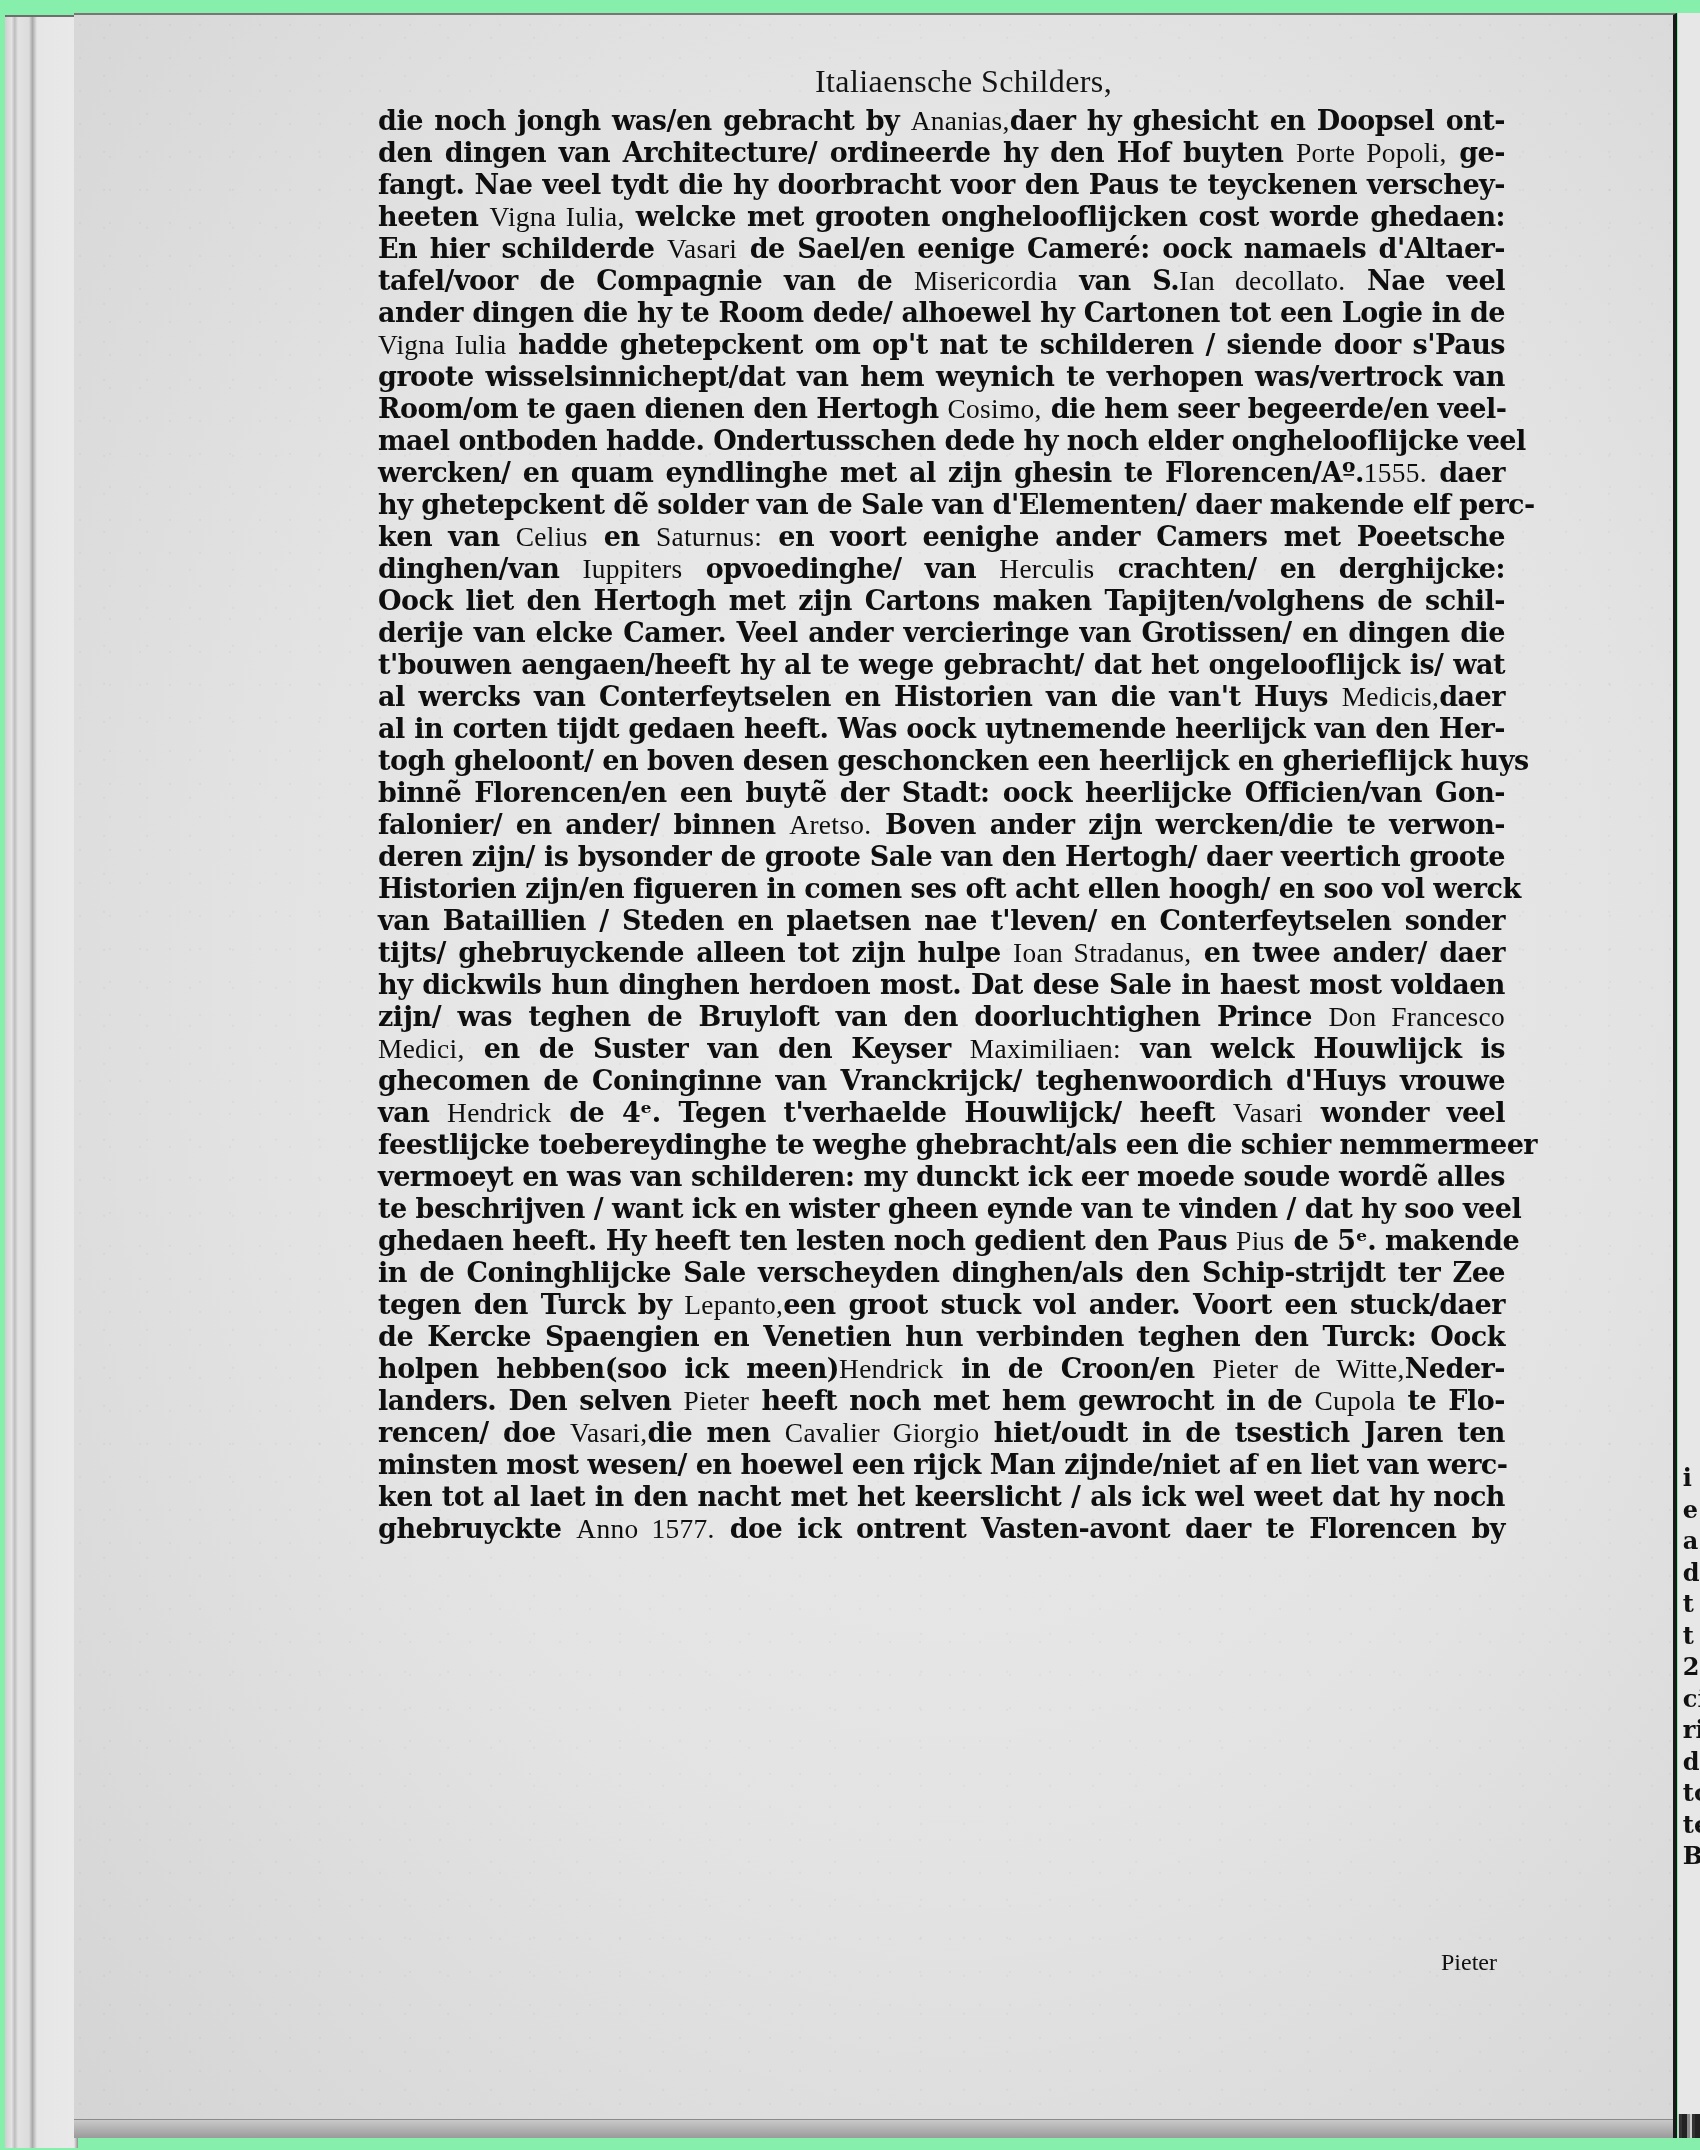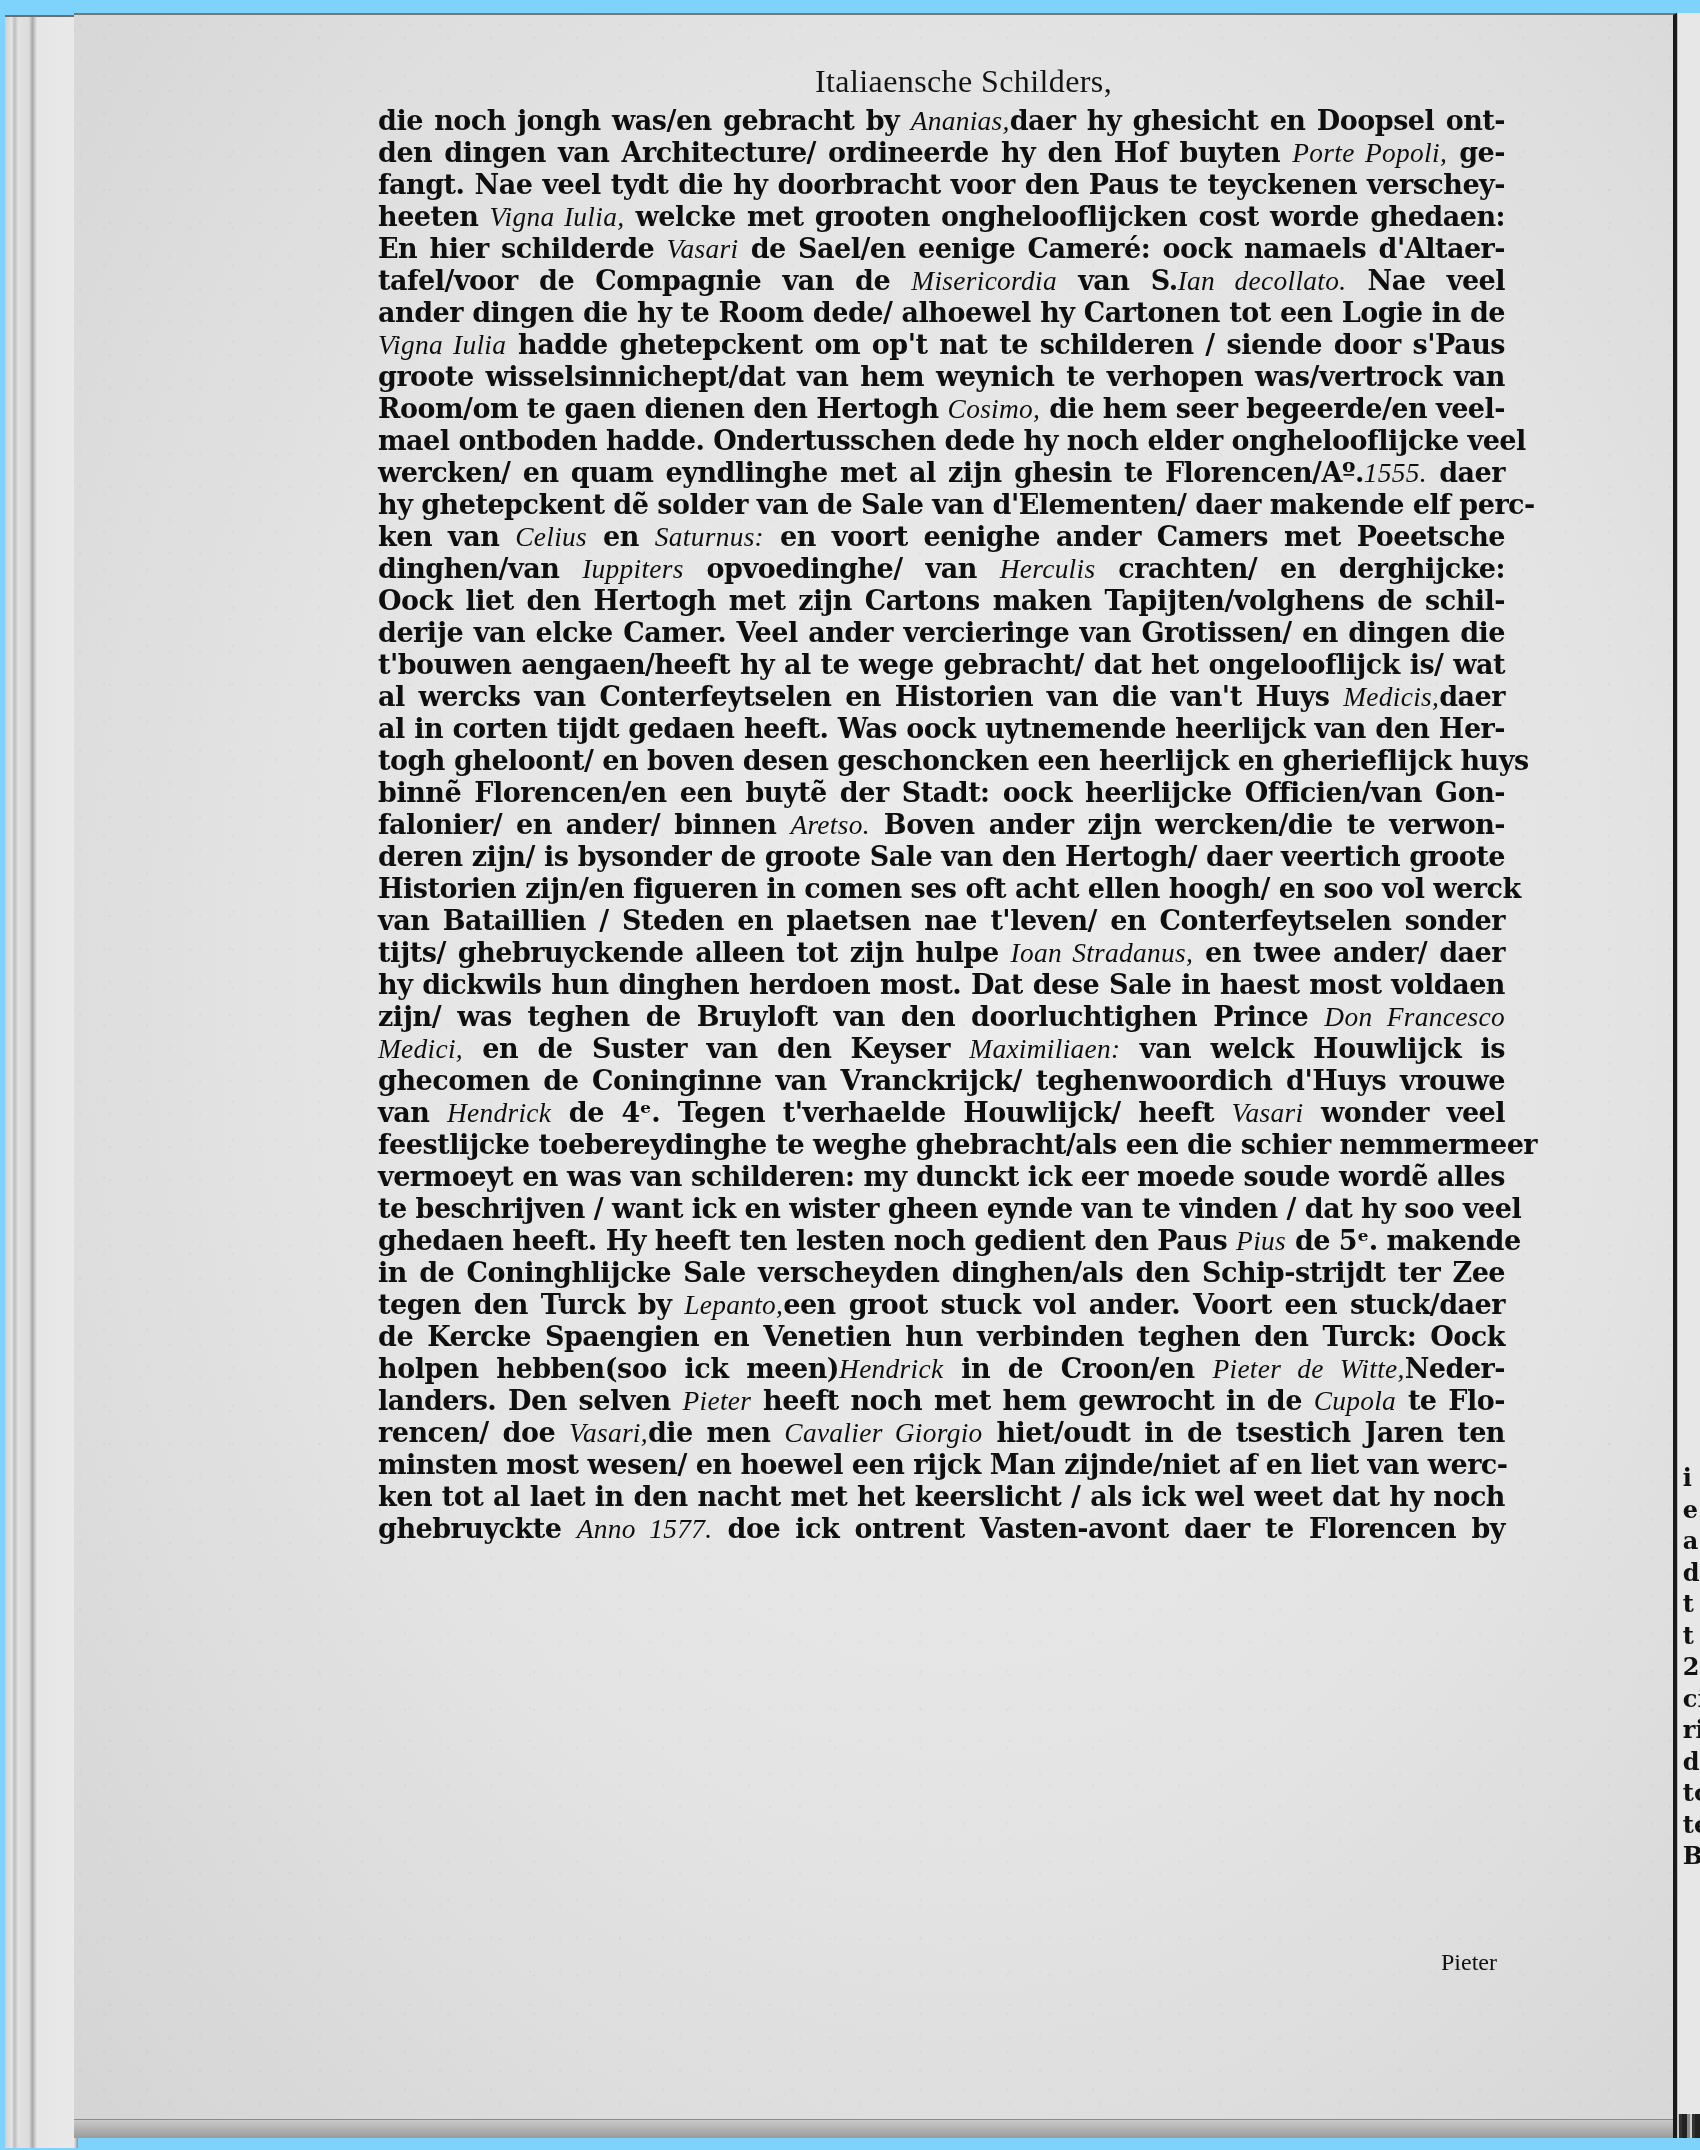--- a/index.html
+++ b/index.html
@@ -7,21 +7,21 @@
       padding: 0;
       width: 1700px;
       height: 2151px;
       overflow: hidden;
       background: #8c8c8c;
     }
     .scan {
       position: absolute;
       left: 0; top: 0;
       width: 1700px; height: 2151px;
-      background: #7dd3fc;
+      background: #86efac;
     }
     
     .page-stack {
       position: absolute;
       left: 4.8px; top: 14.5px;
       width: 73px; height: 2131px;
       background: linear-gradient(90deg, #cfcfcf 0px, #e4e4e4 6.5px, #bdbdbd 9.7px, #e2e2e2 13px, #dcdcdc 24px, #a9a9a9 27.4px, #e6e6e6 32px, #e9e9e9 69px, #8f8f8f 73px);
       border-top: 2.4px solid #6e6e6e;
     }
     .page {
@@ -96,21 +96,20 @@
       font-family: "DejaVu Serif", serif;
       font-weight: bold;
       font-size: 27px;
       letter-spacing: -0.5px;
     }
     .seg-r {
       font-family: "Liberation Serif", serif;
       font-weight: normal;
       font-size: 27.4px;
       letter-spacing: 0.3px;
-      font-style: italic;
     }
     .catchword {
       position: absolute;
       left: 1441px;
       top: 1949px;
       font-family: "Liberation Serif", serif;
       font-size: 24px;
       color: #111;
     }
     .grain {

